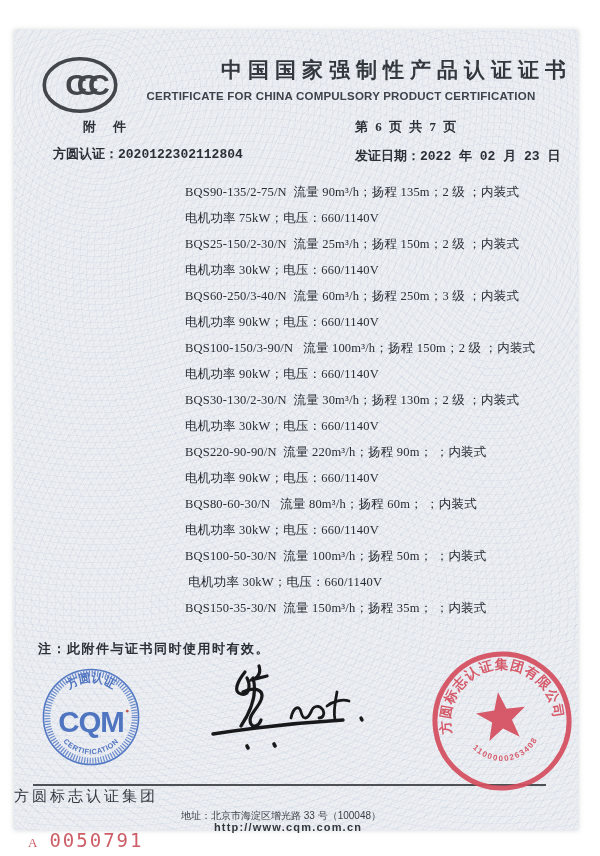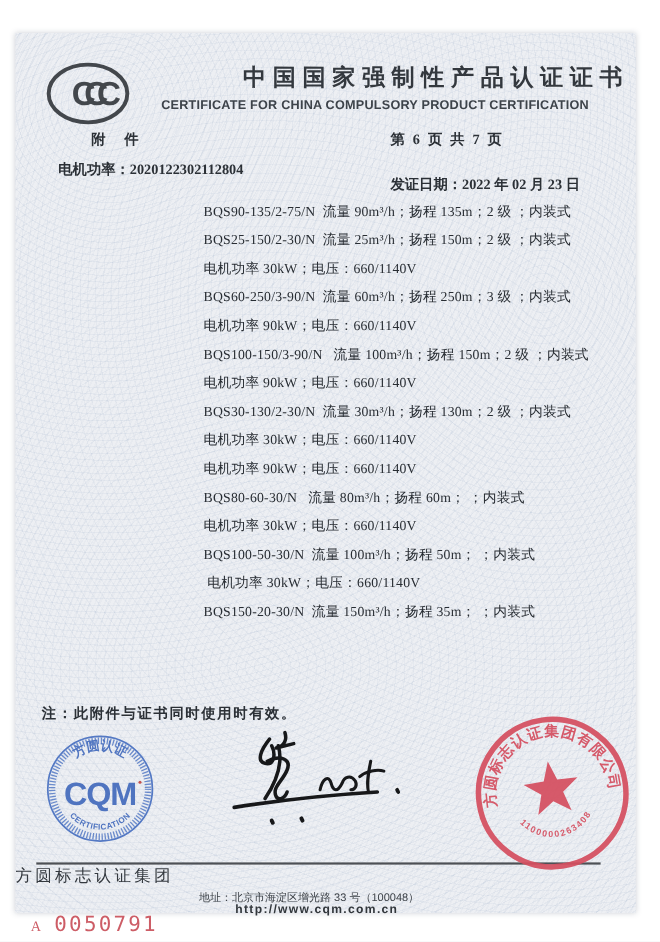--- a/index.html
+++ b/index.html
@@ -22,25 +22,25 @@
     position:absolute;left:104px;right:6px;top:26px;text-align:right;
     font-size:21px;font-weight:700;letter-spacing:6px;color:#33383e;
     font-family:"Liberation Serif","DejaVu Serif",serif;white-space:nowrap;
   }
   .title-en{
     position:absolute;left:90px;right:0px;top:60px;text-align:center;
     font-size:11.5px;font-weight:600;letter-spacing:.2px;color:#3d434a;
     font-family:"Liberation Sans","DejaVu Sans",sans-serif;white-space:nowrap;
   }
   .meta{position:absolute;font-size:13px;font-weight:700;color:#2b3036;white-space:pre;}
-  .meta .num{font-family:Liberation Serif, serif;font-weight:700;}
+  .meta .num{font-family:Liberation Mono, monospace;font-weight:700;}
   .m-att{left:28px;top:88px;letter-spacing:2px;margin-left:41px;}
   .m-page{left:341px;top:88px;letter-spacing:2px;}
   .m-cert{left:39px;top:115px;}
-  .m-date{left:341px;top:129px;}
+  .m-date{left:341px;top:117px;}
   .product-list{position:absolute;left:171px;top:149px;right:10px;}
   .product-line{
     height:26px;line-height:26px;font-size:12.5px;color:#282d33;
     white-space:pre;font-weight:500;letter-spacing:.2px;
   }
   .note{
     position:absolute;left:24px;top:610px;font-size:13px;font-weight:700;
     letter-spacing:1.5px;color:#2b3036;white-space:pre;
   }
   .cqm-logo{position:absolute;left:26px;top:636px;width:102px;height:102px;}
@@ -77,39 +77,41 @@
   <svg class="ccc-logo" viewBox="0 0 100 78">
     <ellipse cx="50" cy="39" rx="45" ry="33" fill="none" stroke="#43474c" stroke-width="4.5"></ellipse>
     <text x="53" y="52" text-anchor="middle" font-family="Liberation Sans, DejaVu Sans, sans-serif" font-size="38" font-weight="bold" letter-spacing="-13" fill="#43474c">CCC</text>
   </svg>
 
   <div class="title-cn">中国国家强制性产品认证证书</div>
   <div class="title-en">CERTIFICATE FOR CHINA COMPULSORY PRODUCT CERTIFICATION</div>
 
   <div class="meta m-att">附　件</div>
   <div class="meta m-page">第 6 页 共 7 页</div>
-  <div class="meta m-cert"><span>电机功率：</span><span class="num">2020122302112804</span></div>
+  <div class="meta m-cert"><span>方圆认证：</span><span class="num">2020122302112804</span></div>
   <div class="meta m-date"><span>发证日期：</span><span class="num">2022 年 02 月 23 日</span></div>
 
   <div class="product-list">
     <div class="product-line">BQS90-135/2-75/N  流量 90m³/h；扬程 135m；2 级 ；内装式</div>
+    <div class="product-line">电机功率 75kW；电压：660/1140V</div>
     <div class="product-line">BQS25-150/2-30/N  流量 25m³/h；扬程 150m；2 级 ；内装式</div>
     <div class="product-line">电机功率 30kW；电压：660/1140V</div>
-    <div class="product-line">BQS60-250/3-90/N  流量 60m³/h；扬程 250m；3 级 ；内装式</div>
+    <div class="product-line">BQS60-250/3-40/N  流量 60m³/h；扬程 250m；3 级 ；内装式</div>
     <div class="product-line">电机功率 90kW；电压：660/1140V</div>
     <div class="product-line">BQS100-150/3-90/N   流量 100m³/h；扬程 150m；2 级 ；内装式</div>
     <div class="product-line">电机功率 90kW；电压：660/1140V</div>
     <div class="product-line">BQS30-130/2-30/N  流量 30m³/h；扬程 130m；2 级 ；内装式</div>
     <div class="product-line">电机功率 30kW；电压：660/1140V</div>
+    <div class="product-line">BQS220-90-90/N  流量 220m³/h；扬程 90m； ；内装式</div>
     <div class="product-line">电机功率 90kW；电压：660/1140V</div>
     <div class="product-line">BQS80-60-30/N   流量 80m³/h；扬程 60m； ；内装式</div>
     <div class="product-line">电机功率 30kW；电压：660/1140V</div>
     <div class="product-line">BQS100-50-30/N  流量 100m³/h；扬程 50m； ；内装式</div>
     <div class="product-line"> 电机功率 30kW；电压：660/1140V</div>
-    <div class="product-line">BQS150-20-30/N  流量 150m³/h；扬程 35m； ；内装式</div>
+    <div class="product-line">BQS150-35-30/N  流量 150m³/h；扬程 35m； ；内装式</div>
   </div>
 
   <div class="note">注：此附件与证书同时使用时有效。</div>
 
   <svg class="cqm-logo" viewBox="0 0 104 104">
     <circle cx="52" cy="52" r="48.5" fill="none" stroke="#5479c4" stroke-width="1.6"></circle>
     <circle cx="52" cy="52" r="44.5" fill="none" stroke="#5479c4" stroke-width="6" stroke-dasharray="1.2 1.6" opacity=".85"></circle>
     <path id="cqmTop" d="M18.2,39.7 A36,36 0 0 1 85.8,39.7" fill="none"></path>
     <text font-size="12" font-weight="bold" fill="#4f74c0" font-family="Liberation Sans, DejaVu Sans, sans-serif">
       <textPath href="#cqmTop" startOffset="50%" text-anchor="middle">方圆认证</textPath>

